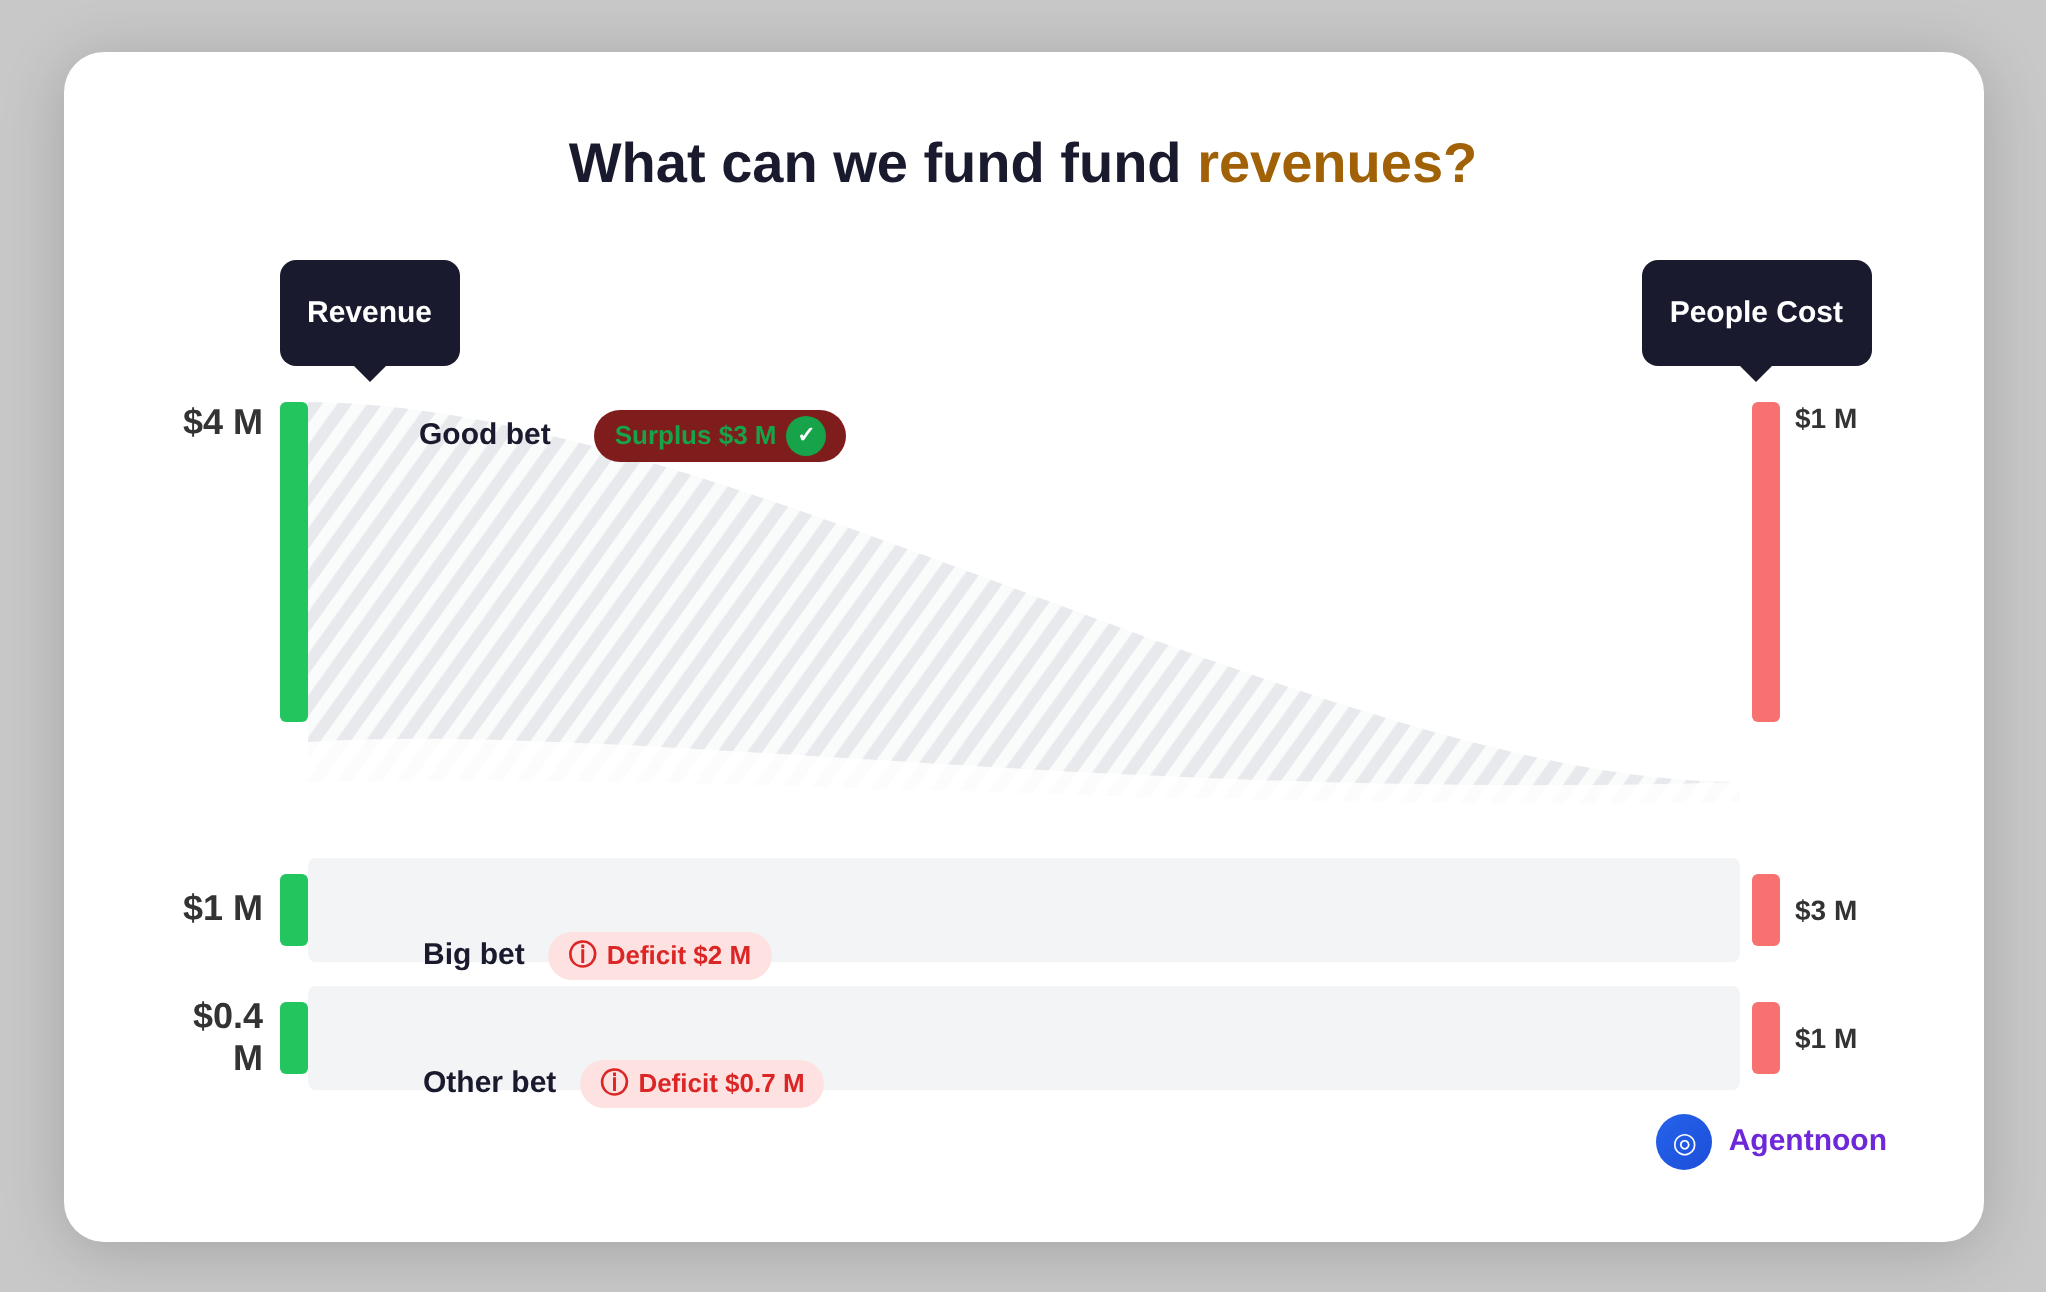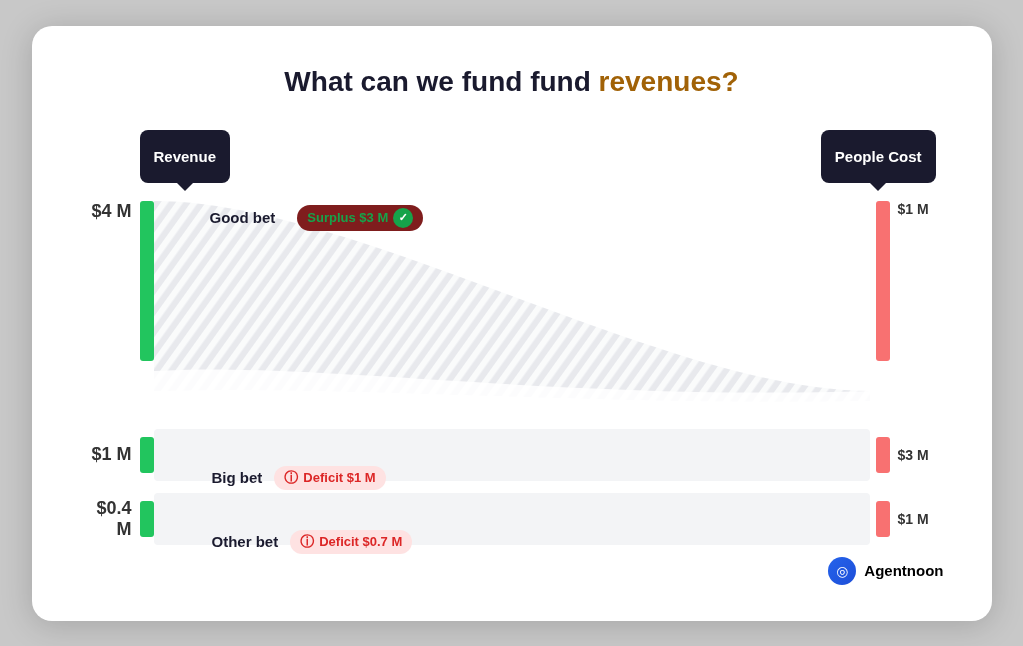--- a/index.html
+++ b/index.html
@@ -171,21 +171,21 @@
       background: linear-gradient(135deg, #2563eb 0%, #1d4ed8 100%);
       display: flex;
       align-items: center;
       justify-content: center;
       color: white;
       font-size: 14px;
     }
     .logo-text {
       font-size: 15px;
       font-weight: 600;
-      color: #000000;
+      color: #6d28d9;
     }
     .check-icon {
       display: inline-flex;
       align-items: center;
       justify-content: center;
       width: 20px;
       height: 20px;
       background: #16a34a;
       border-radius: 50%;
       color: white;
@@ -268,21 +268,21 @@
         <div class="simple-row-bg"></div>
         <div class="simple-row-content">
           <div class="amount-left">
             <span>$1 M</span>
           </div>
           <div class="green-bar" style="height: 36px;"></div>
           <div class="row-content">
             <span class="row-label">Big bet</span>
             <span class="badge badge-deficit">
               <span class="deficit-icon">ⓘ</span>
-              <span>Deficit $1 M</span>
+              <span>Deficit $2 M</span>
             </span>
           </div>
           <div class="red-bar" style="height: 36px;"></div>
           <div class="amount-right">
             <span>$3 M</span>
           </div>
         </div>
       </div>
 
       <div class="simple-row">

